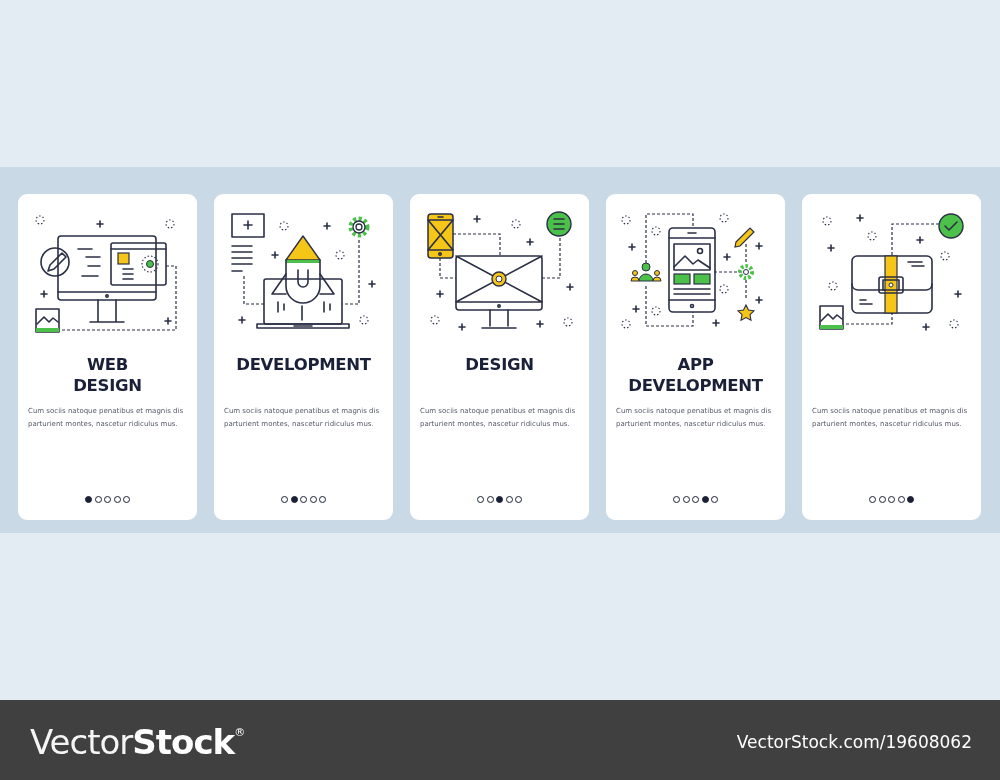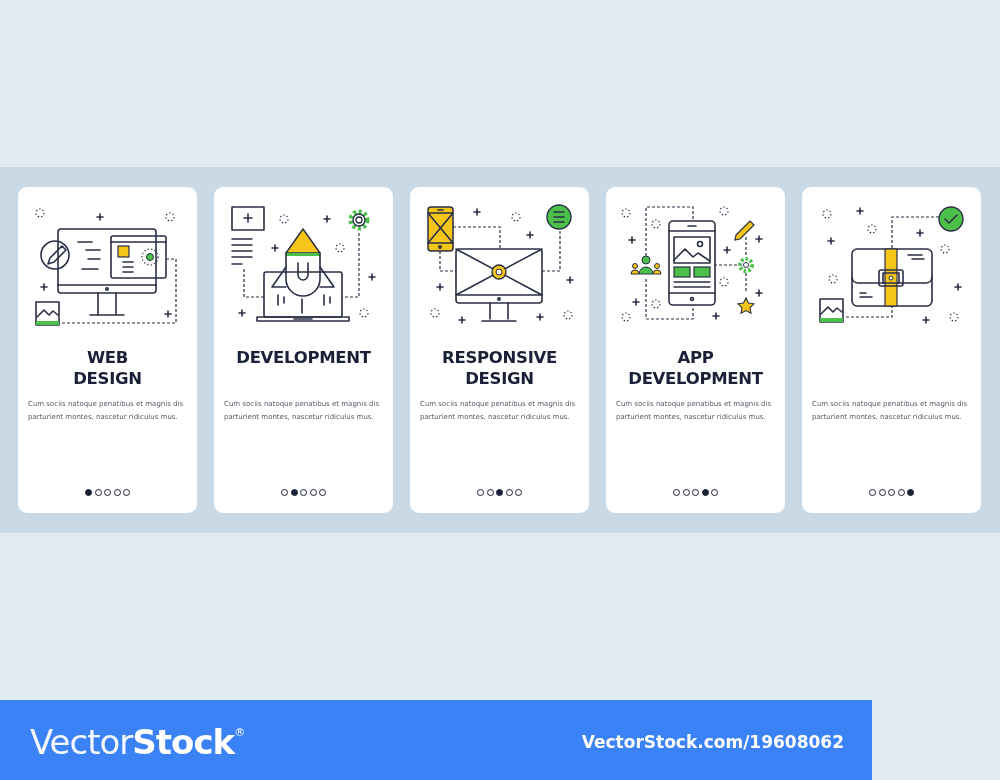--- a/index.html
+++ b/index.html
@@ -1,31 +1,31 @@
 <!DOCTYPE html>
 <html><head>
 <meta charset="utf-8">
 <style>
   * { box-sizing: border-box; margin: 0; padding: 0; }
   html, body { width: 1000px; height: 780px; overflow: hidden; }
   body { background: #e3ebf3; font-family: "DejaVu Sans", sans-serif; position: relative; }
   .band { position: absolute; left: 0; top: 167px; width: 1000px; height: 366px; background: #c9d9e6; }
-  .card { position: absolute; top: 187px; width: 179px; height: 326px; background: #ffffff; border-radius: 9px; }
+  .card { position: absolute; top: 194px; width: 179px; height: 326px; background: #ffffff; border-radius: 9px; }
   .illus { position: absolute; left: 0; top: 0; width: 179px; height: 148px; }
   .title { position: absolute; left: 0; top: 160px; width: 179px; text-align: center; color: #1a2038; font-family: "DejaVu Sans", sans-serif; font-weight: bold; font-size: 16.5px; line-height: 21px; letter-spacing: -0.3px; }
   .desc { position: absolute; left: 10px; top: 211px; width: 159px; color: #555a66; font-size: 7px; line-height: 12.5px; }
   .dots { position: absolute; left: 0; top: 302px; width: 179px; display: flex; justify-content: center; gap: 2.5px; }
   .dot { width: 7px; height: 7px; border-radius: 50%; border: 1.3px solid #1a2038; background: #fff; cursor: pointer; }
   .dot.active { background: #1a2038; }
-  .footer { position: absolute; left: 0; top: 700px; width: 872px; height: 80px; background: #3b82f6; }
+  .footer { position: absolute; left: 0; top: 700px; width: 1000px; height: 80px; background: #404040; }
   .logo { position: absolute; left: 30px; top: 22px; color: #fff; font-size: 34px; letter-spacing: -1px; font-family: "DejaVu Sans", sans-serif; }
   .logo .light { font-weight: normal; opacity: 0.95; }
   .logo .bold { font-weight: bold; }
   .logo sup { font-size: 11px; vertical-align: 18px; font-weight: normal; }
-  .url { position: absolute; right: 28px; top: 32px; color: #fff; font-size: 17px; font-family: "DejaVu Sans", sans-serif; font-weight: bold; }
+  .url { position: absolute; right: 28px; top: 32px; color: #fff; font-size: 17px; font-family: "DejaVu Sans", sans-serif; }
   svg .s { fill: none; stroke: #2a2f45; stroke-width: 1.6; stroke-linecap: round; stroke-linejoin: round; }
   svg .d { fill: none; stroke: #2a2f45; stroke-width: 1.2; stroke-dasharray: 3 2; }
   svg .c { fill: none; stroke: #2a2f45; stroke-width: 1.1; stroke-dasharray: 1.5 2; }
 </style>
 </head>
 <body>
 
 <div class="band"></div>
 
 <div class="card" style="left:18px">
@@ -109,21 +109,20 @@
       <circle class="c" cx="158" cy="128" r="4"></circle>
     <path class="s" d="M67 22v6M64 25h6M120 45v6M117 48h6M30 97v6M27 100h6M160 90v6M157 93h6M52 130v6M49 133h6M130 127v6M127 130h6"></path>
     <rect class="s" x="46" y="62" width="86" height="54" rx="3"></rect>
     <path class="s" d="M46 108h86M46 62l86 46M132 62l-86 46M80 116v16M98 116v16M72 134h34"></path>
     <circle class="s" cx="89" cy="112" r="1.2"></circle>
     <circle cx="89" cy="85" r="7" fill="#f5c518" stroke="#2a2f45" stroke-width="1.4"></circle>
     <circle cx="89" cy="85" r="3" fill="#fff" stroke="#2a2f45" stroke-width="1"></circle>
     <path class="d" d="M43 40h47v22M30 64v20h16M132 84h18V42"></path>
   </svg>
   <div class="title">
-    <div>RESPONSIVE</div>
       <div>DESIGN</div>
   </div>
   <div class="desc">Cum sociis natoque penatibus et magnis dis parturient montes, nascetur ridiculus mus.</div>
   <div class="dots">
     <span class="dot"></span>
     <span class="dot"></span>
     <span class="dot active"></span>
     <span class="dot"></span>
     <span class="dot"></span>
   </div>

